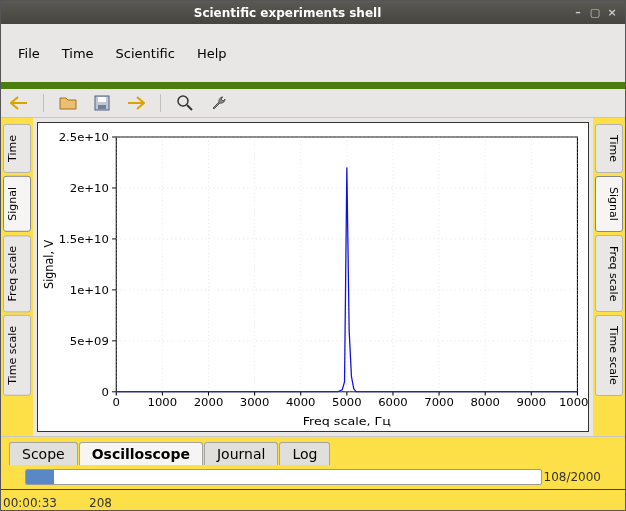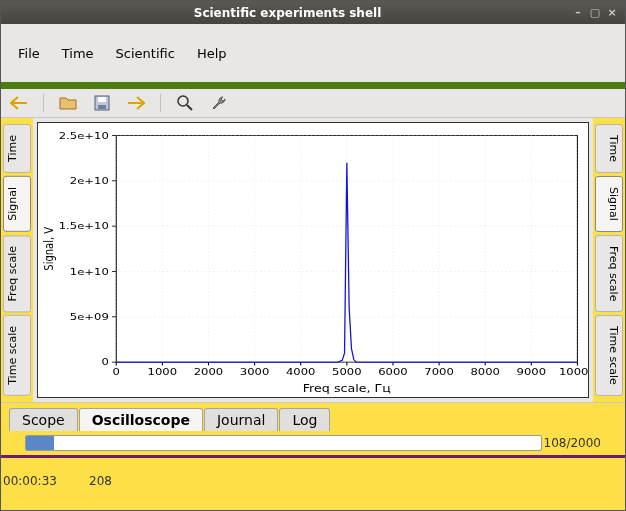--- a/index.html
+++ b/index.html
@@ -19,21 +19,21 @@
 .vtabs.right .vtab{transform:none;writing-mode:vertical-rl}
 .plotwrap{flex:1;display:flex;align-items:stretch;justify-content:center;background:#e8e7e5;padding:4px 4px}
 .plot{background:#fff;border:1px solid #333;width:100%;height:100%;box-sizing:border-box}
 .bottomtabs{height:28px;border-top:1px solid #c8c7c5;display:flex;align-items:flex-end;padding:0 8px;gap:0}
 .btab{padding:3px 12px;border:1px solid #a5a4a1;border-bottom:none;border-radius:3px 3px 0 0;background:#e0dfdc;font-size:14px;cursor:pointer;margin-right:1px}
 .btab.sel{background:#f6f5f3;font-weight:bold}
 .progressrow{height:20px;display:flex;align-items:center;padding:2px 24px;gap:2px}
 .progress{flex:1;height:14px;border:1px solid #999;border-radius:2px;background:#fff;position:relative;overflow:hidden}
 .progress .fill{position:absolute;left:0;top:0;bottom:0;background:#5a87c8;width:5.4%}
 .pcount{font-size:12px;color:#333}
-.statusbar{height:20px;border-top:3px solid #701a75;display:flex;align-items:flex-start;font-size:12px;color:#333;padding:16px 2px;gap:24px}
+.statusbar{height:20px;border-top:1px solid #701a75;display:flex;align-items:flex-end;font-size:12px;color:#333;padding:0 2px;gap:24px}
 .statusbar .s1{width:62px}
 .statusbar .s2{width:52px}
 .statusbar .s3{flex:1;overflow:hidden;white-space:nowrap}
 svg text{font-family:"DejaVu Sans",Arial,sans-serif}
 </style>
 </head>
 <body>
 
 <div class="window">
 

